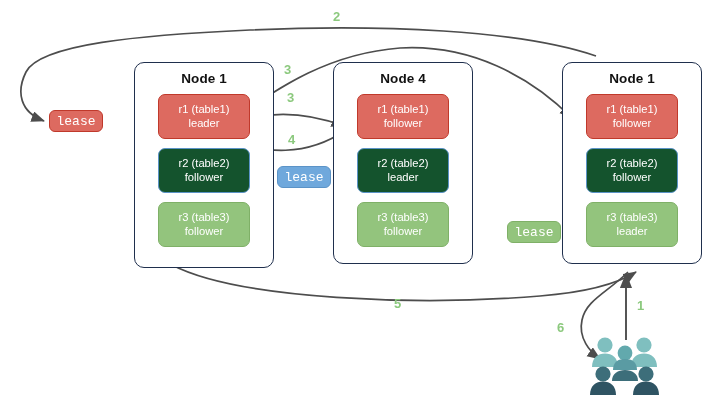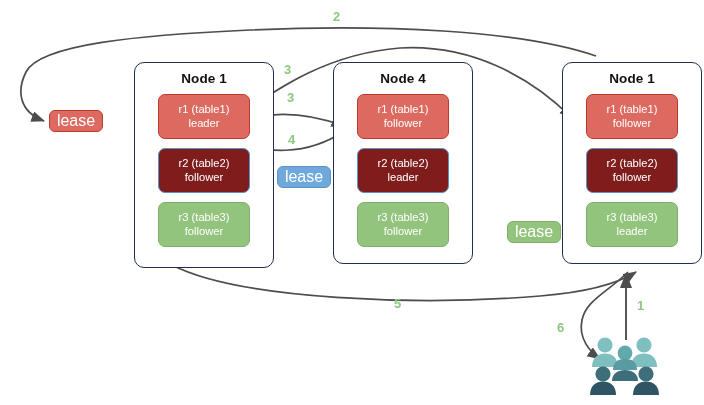--- a/index.html
+++ b/index.html
@@ -35,31 +35,32 @@
   .replica{
     width:92px;height:45px;
     box-sizing:border-box;
     border-radius:7px;
     display:flex;flex-direction:column;
     align-items:center;justify-content:center;
     color:#ffffff;font-size:11.2px;line-height:13.4px;
     text-align:center;
   }
   .replica.red  {background:#dd6a60;border:1.5px solid #c0392b;}
-  .replica.blue {background:#7f1d1d;border:1.5px solid #5b93c7;}
+  .replica.blue {background:#14532d;border:1.5px solid #5b93c7;}
   .replica.green{background:#93c47d;border:1.5px solid #7fb067;}
 
   
   .lease{
     position:absolute;
     box-sizing:border-box;
     border-radius:6px;
     display:flex;align-items:center;justify-content:center;
-    color:#ffffff;font-size:16px;
+    color:#ffffff;font-size:13px;
     z-index:3;
+    font-family:Liberation Mono, monospace;
   }
   .lease.red  {background:#dd6a60;border:1.5px solid #c0392b;}
   .lease.blue {background:#6fa8dc;border:1.5px solid #5b93c7;}
   .lease.green{background:#93c47d;border:1.5px solid #7fb067;}
 
   
   .step{
     position:absolute;
     color:#8cc97e;
     font-size:13px;font-weight:bold;

